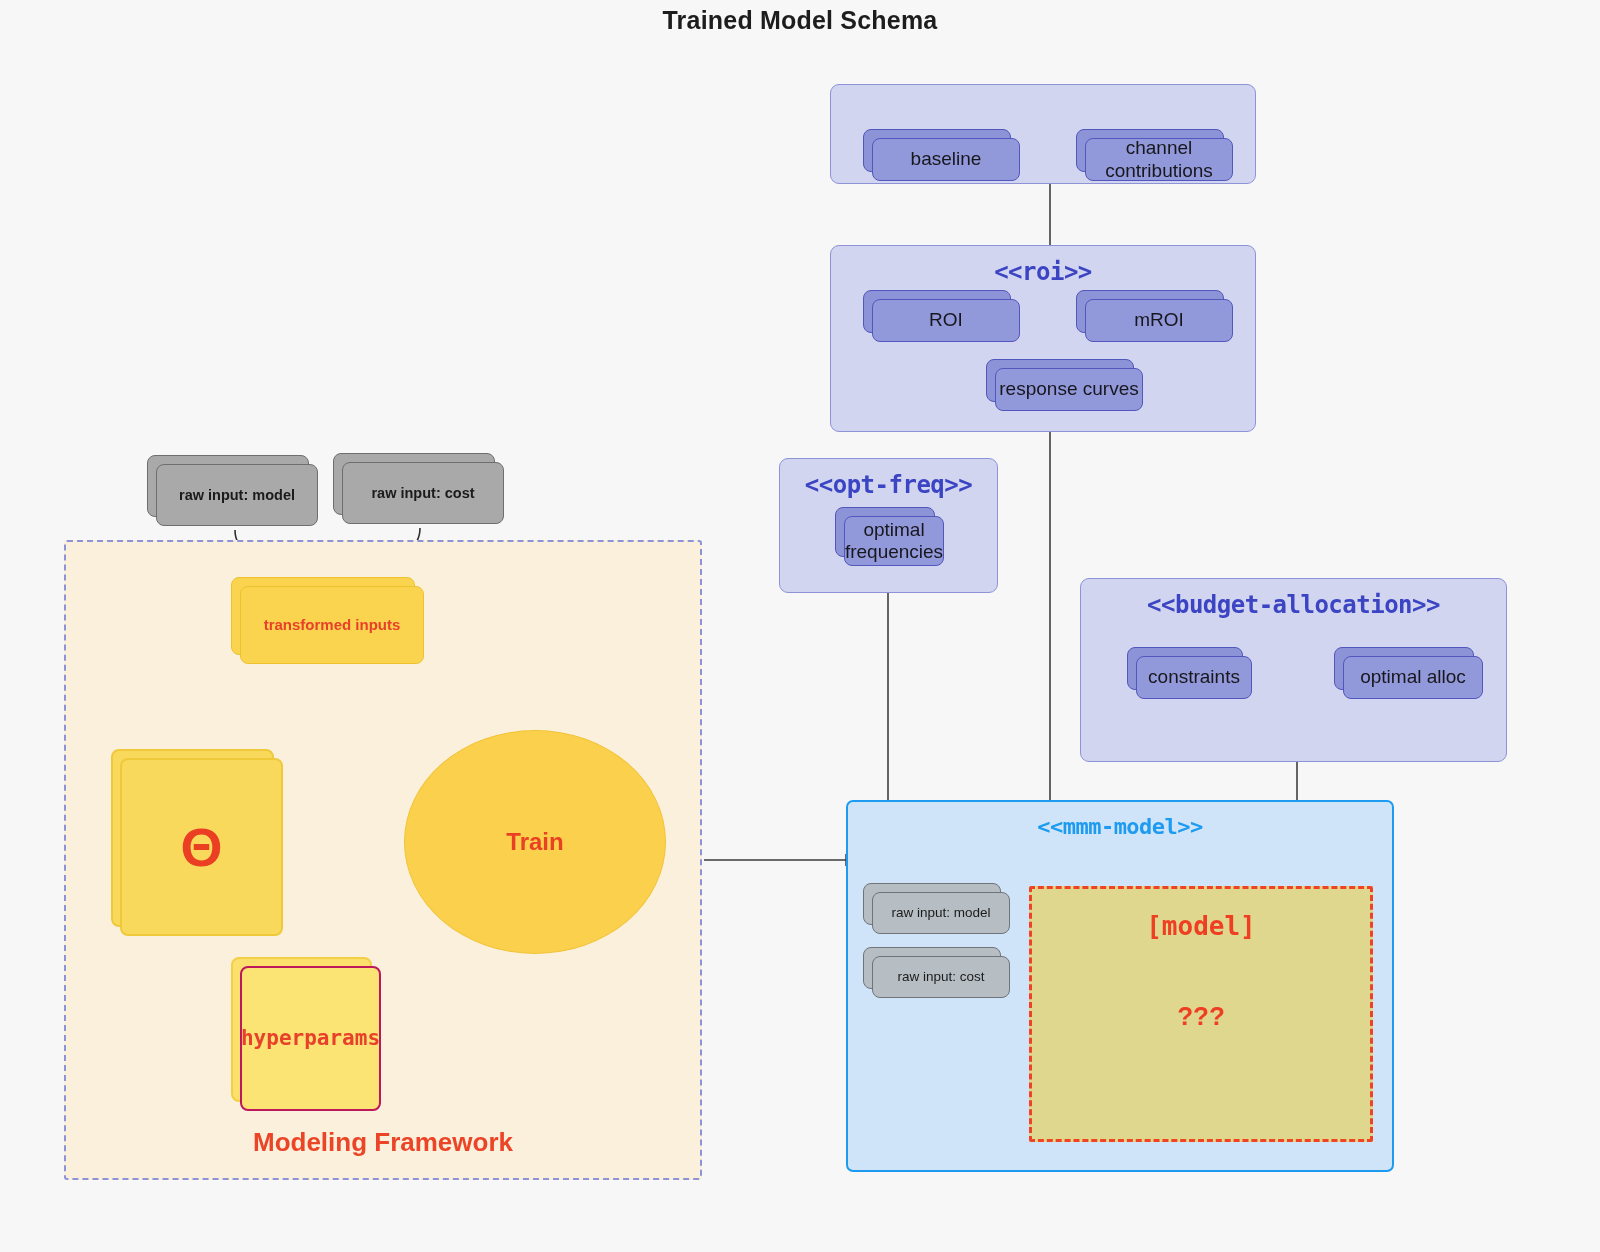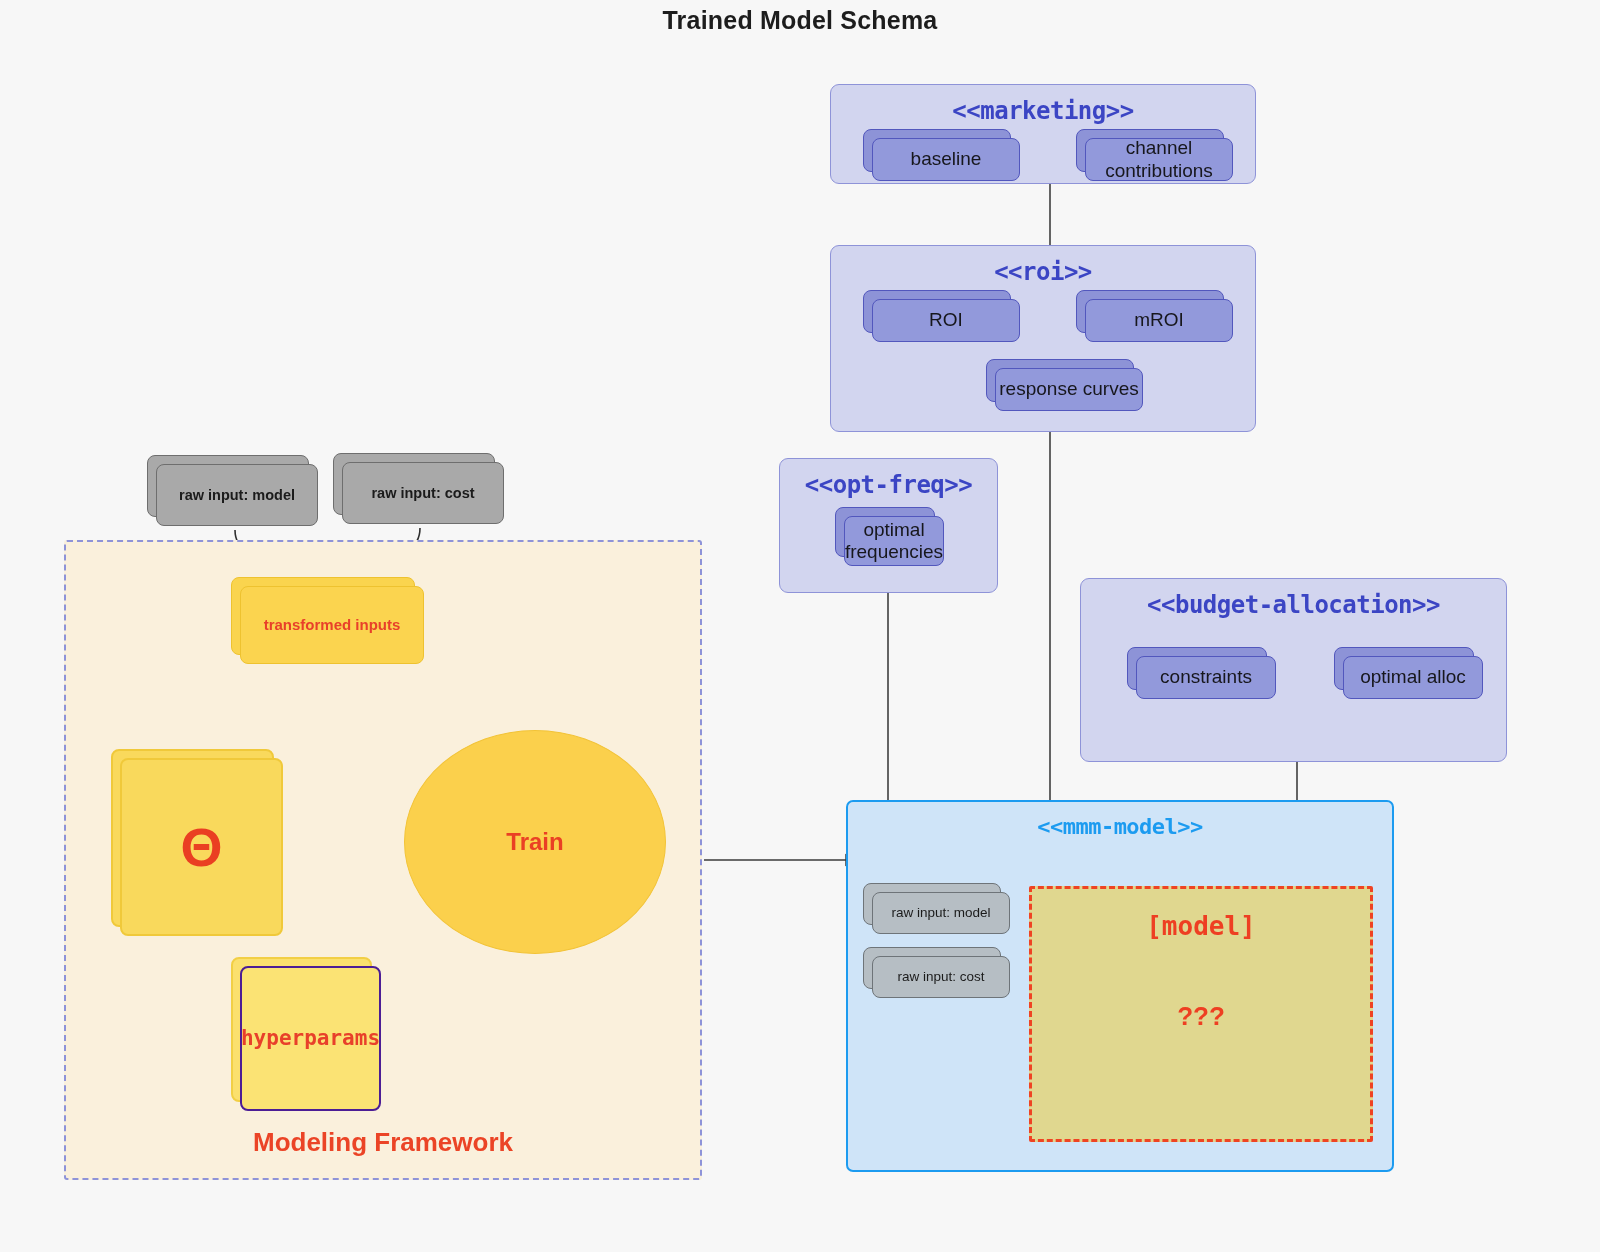--- a/index.html
+++ b/index.html
@@ -57,21 +57,21 @@
   .art-grey.small .shadow{background:#b6bec4;border:1.4px solid #6e7479;}
   .art-grey.small .face{background:#b6bec4;border:1.4px solid #6e7479;}
   
   .art-yellow-mid .shadow{background:#fad44e;border:1.8px solid #eec22f;}
   .art-yellow-mid .face{background:#fbd44f;border:1.8px solid #eec22f;color:#e8402a;
         font-size:15px;font-weight:bold;}
   .art-theta .shadow{background:#f9d95c;border:2px solid #f0c93a;}
   .art-theta .face{background:#f9d95c;border:2px solid #f0c93a;color:#ea3f22;
         font-size:54px;font-weight:bold;}
   .art-hyper .shadow{background:#fbe06e;border:2px solid #f2cf45;}
-  .art-hyper .face{background:#fbe374;border:2px solid #4c1d95;color:#e8402a;
+  .art-hyper .face{background:#fbe374;border:2px solid #be185d;color:#e8402a;
         font-size:21px;font-weight:bold;
         font-family:"DejaVu Sans Mono","Liberation Mono",monospace;}
 
   
   .framework{
     background:#faf0dc;border:2px dashed #8e93d8;border-radius:3px;
   }
   .framework-label{
     position:absolute;left:0;right:0;bottom:20px;text-align:center;
     color:#eb4426;font-size:26px;font-weight:bold;
@@ -143,21 +143,20 @@
     <path d="M381,1034 C470,1034 528,1010 535,952" stroke="#ef4626" stroke-width="2.6" fill="none" marker-end="url(#arrR)"></path>
 
     <g stroke="#6e73c8" stroke-width="1.4" fill="none">
       <path d="M1016,159 L1076,159" marker-end="url(#arrPs)" marker-start="url(#arrPe)"></path>
       <path d="M1016,321 L1076,321" marker-end="url(#arrPs)" marker-start="url(#arrPe)"></path>
       <path d="M1275,680 L1333,680" marker-end="url(#arrPs)" marker-start="url(#arrPe)"></path>
     </g>
   </svg>
 
   <div class="node pkg" style="left:830px;top:84px;width:426px;height:100px;">
-    <div class="pkg-title">&lt;&lt;marketing&gt;&gt;</div>
     <div class="stack art-purple" style="left:41px;top:53px;width:148px;height:43px;">
       <div class="shadow"></div>
       <div class="face">baseline</div>
     </div>
     <div class="stack art-purple" style="left:254px;top:53px;width:148px;height:43px;">
       <div class="shadow"></div>
       <div class="face">channel contributions</div>
     </div>
   </div>
 
@@ -181,21 +180,21 @@
     <div class="pkg-title">&lt;&lt;opt-freq&gt;&gt;</div>
     <div class="stack art-purple" style="left:64px;top:57px;width:100px;height:50px;">
       <div class="shadow"></div>
       <div class="face" style="white-space:pre-line;">optimal
 frequencies</div>
     </div>
   </div>
 
   <div class="node pkg" style="left:1080px;top:578px;width:427px;height:184px;">
     <div class="pkg-title">&lt;&lt;budget-allocation&gt;&gt;</div>
-    <div class="stack art-purple" style="left:55px;top:77px;width:140px;height:43px;">
+    <div class="stack art-purple" style="left:55px;top:77px;width:116px;height:43px;">
       <div class="shadow"></div>
       <div class="face">constraints</div>
     </div>
     <div class="stack art-purple" style="left:262px;top:77px;width:140px;height:43px;border-radius:11px;">
       <div class="shadow"></div>
       <div class="face">optimal alloc</div>
     </div>
   </div>
 
   <div class="node pkg blue" style="left:846px;top:800px;width:548px;height:372px;">

